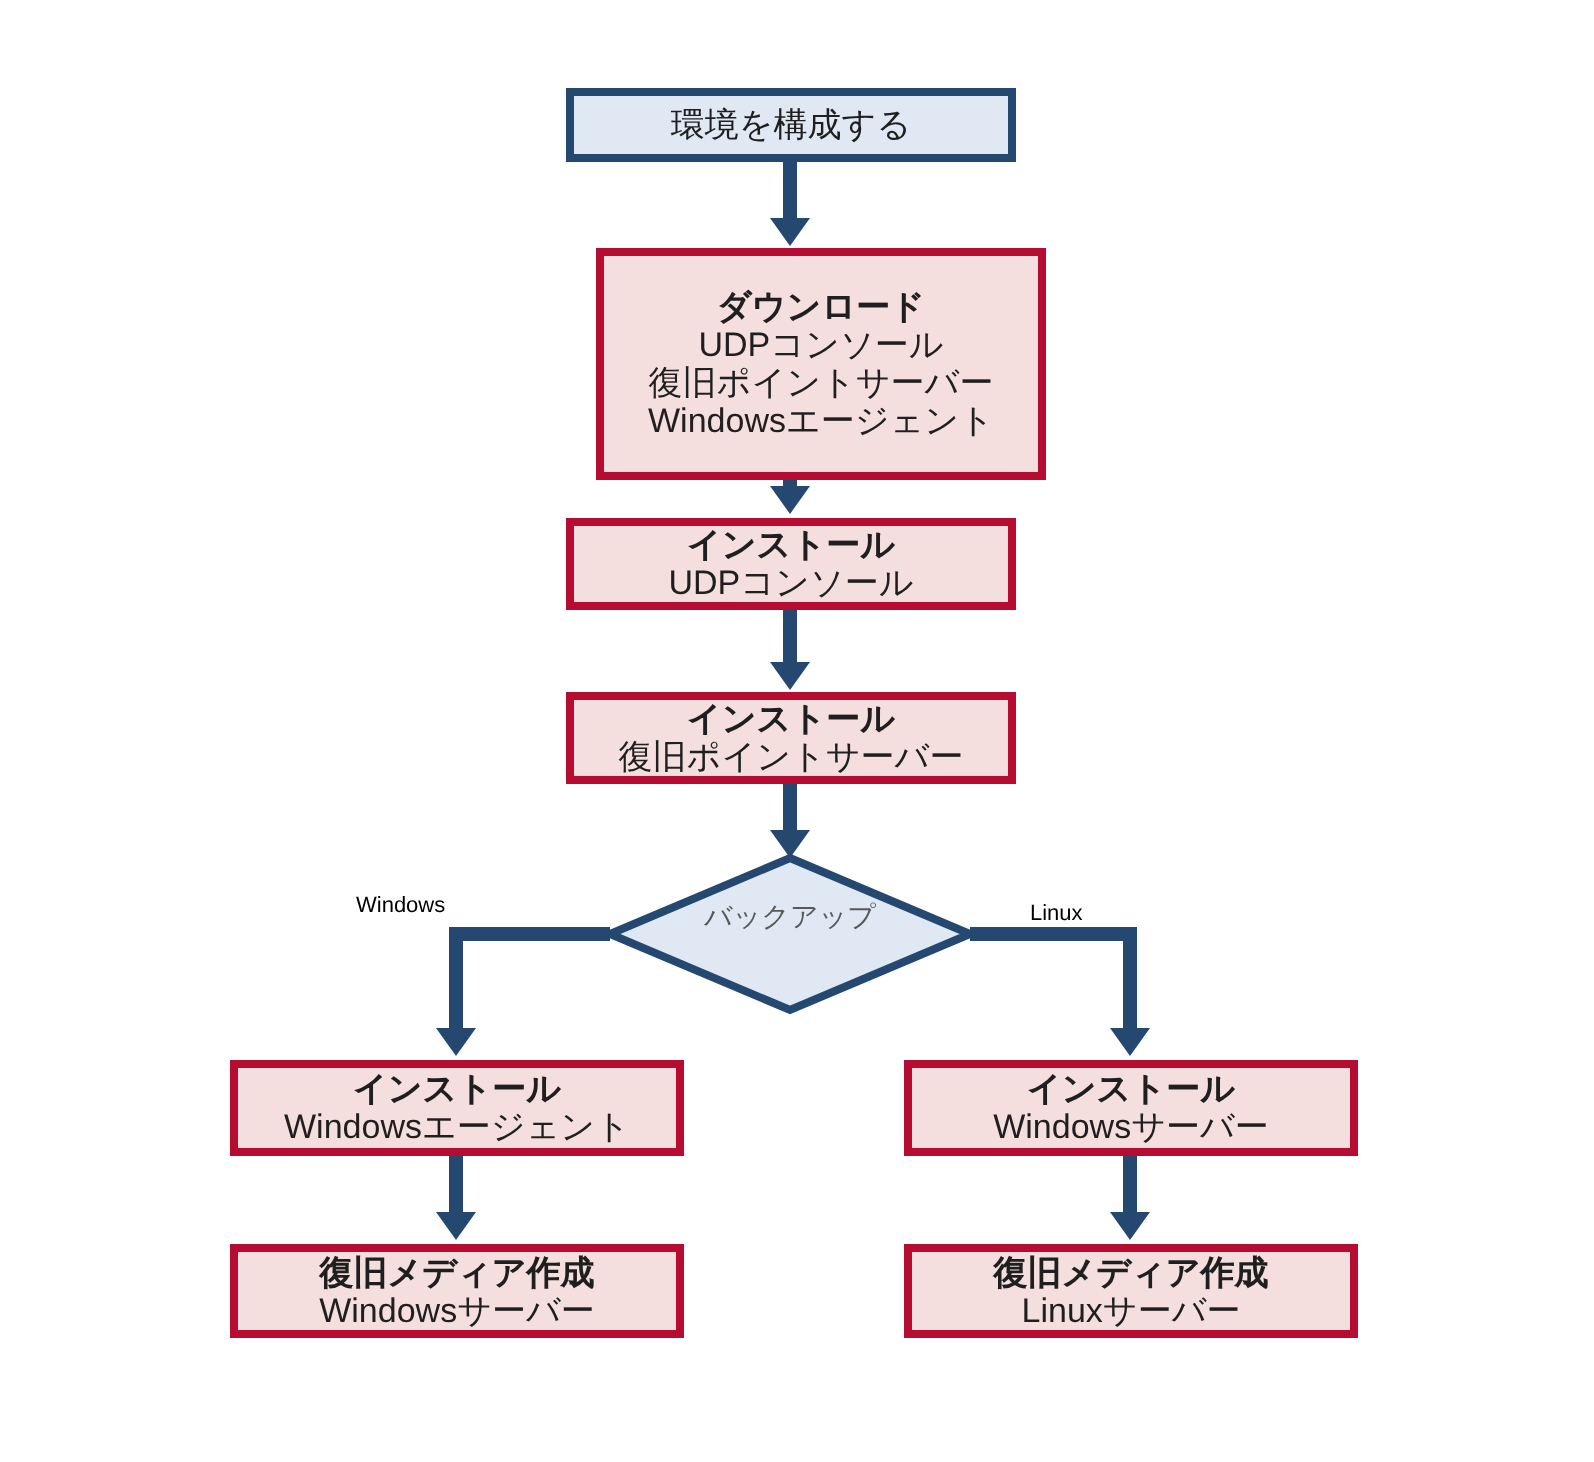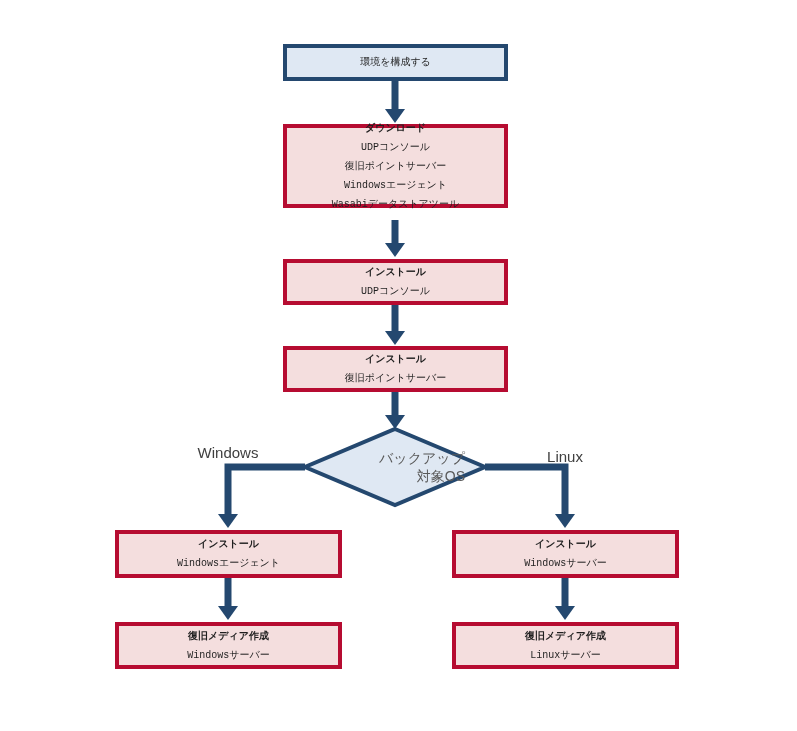--- a/index.html
+++ b/index.html
@@ -31,48 +31,47 @@
   .head{fill:var(--navy);stroke:none;}
   .diamond{fill:var(--lightblue);stroke:var(--navy);stroke-width:4;stroke-linejoin:miter;}
   .node{
     position:absolute;
     box-sizing:border-box;
     display:flex;
     flex-direction:column;
     justify-content:center;
     align-items:center;
     text-align:center;
-    font-size:10px;
+    font-size:17px;
     line-height:19px;
     color:var(--text);
-    font-family:Liberation Mono, monospace;
   }
   .node-blue{
     background:var(--lightblue);
     border:4px solid var(--navy);
   }
   .node-red{
     background:var(--pink);
     border:4px solid var(--red);
   }
   .node .title{font-weight:bold;}
   .node .line{font-weight:normal;}
   .decision-text{
     position:absolute;
     text-align:center;
     font-size:14px;
     line-height:18px;
     color:var(--graytext);
   }
   .edge-label{
     position:absolute;
-    text-align:center;
-    font-size:15px;
+    text-align:left;
+    font-size:11px;
     line-height:18px;
-    color:#404040;
+    color:#000000;
   }
 </style>
 </head>
 <body>
 
 <div class="stage">
 
   <svg class="connector-layer" viewBox="0 0 797 731" xmlns="http://www.w3.org/2000/svg">
 
     <line class="shaft" x1="395" y1="81" x2="395" y2="109"></line>
@@ -99,41 +98,39 @@
     <polygon class="head" points="218,606 238,606 228,620"></polygon>
 
     <line class="shaft" x1="565" y1="578" x2="565" y2="606"></line>
     <polygon class="head" points="555,606 575,606 565,620"></polygon>
   </svg>
 
   <div class="node node-blue" style="left:283px; top:44px; width:225px; height:37px;">
     <div class="line">環境を構成する</div>
   </div>
 
-  <div class="node node-red" style="left:283px; top:124px; width:225px; height:84px;">
+  <div class="node node-red" style="left:298px; top:124px; width:225px; height:116px;">
     <div class="title">ダウンロード</div>
     <div class="line">UDPコンソール</div>
     <div class="line">復旧ポイントサーバー</div>
     <div class="line">Windowsエージェント</div>
-    <div class="line">Wasabiデータストアツール</div>
   </div>
 
   <div class="node node-red" style="left:283px; top:259px; width:225px; height:46px;">
     <div class="title">インストール</div>
     <div class="line">UDPコンソール</div>
   </div>
 
   <div class="node node-red" style="left:283px; top:346px; width:225px; height:46px;">
     <div class="title">インストール</div>
     <div class="line">復旧ポイントサーバー</div>
   </div>
 
-  <div class="decision-text" style="left:325px; top:449px; width:140px;text-align:right;">
+  <div class="decision-text" style="left:325px; top:449px; width:140px;">
     <div>バックアップ</div>
-    <div>対象OS</div>
   </div>
 
   <div class="edge-label" style="left:178px; top:444px; width:100px;">Windows</div>
   <div class="edge-label" style="left:515px; top:448px; width:100px;">Linux</div>
 
   <div class="node node-red" style="left:115px; top:530px; width:227px; height:48px;">
     <div class="title">インストール</div>
     <div class="line">Windowsエージェント</div>
   </div>
 

